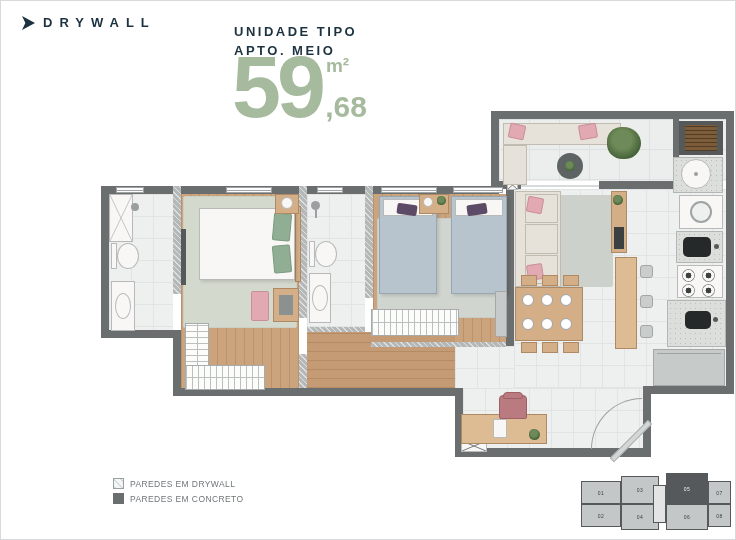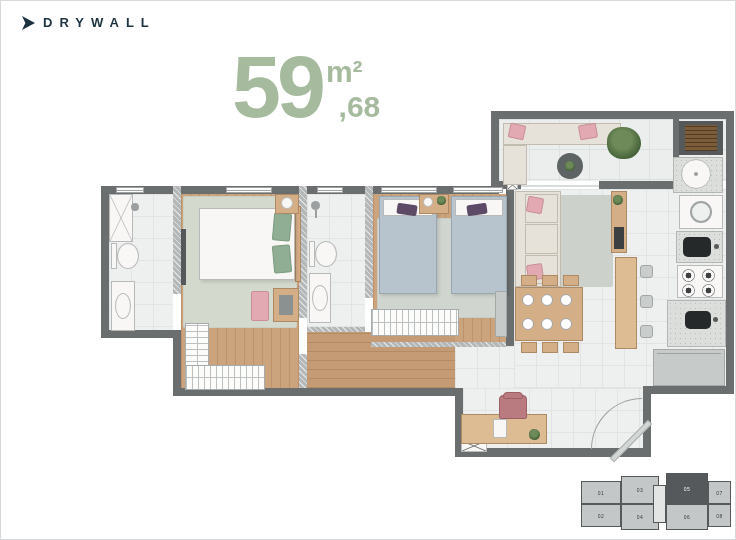--- a/index.html
+++ b/index.html
@@ -8,21 +8,21 @@
   .canvas{position:absolute;inset:0;border:1px solid #d7dadb;background:#fff;}
   .a{position:absolute;}
 
   
   .brand-arrow{width:13px;height:14px;background:#1c3240;
     clip-path:polygon(0 0,100% 50%,0 100%,26% 50%);}
   .page-title{font-size:13px;font-weight:bold;letter-spacing:7px;color:#1c3240;}
   .unit-type{font-size:13px;font-weight:bold;letter-spacing:2.5px;color:#1c3240;line-height:1.45;}
   .area-row{display:flex;align-items:flex-start;color:#a6ba9e;justify-content:center;}
   .area-int{font-size:88px;font-weight:bold;line-height:.78;letter-spacing:-4px;}
-  .area-unit{font-size:30px;font-weight:bold;margin:2px 0 0 4px;}
+  .area-unit{font-size:19px;font-weight:bold;margin:2px 0 0 4px;}
   .area-dec{font-size:30px;font-weight:bold;align-self:flex-end;margin:0 0 -2px -24px;}
 
   
   .caption{font-size:9.5px;color:#707678;letter-spacing:.4px;}
   .legend-row{display:flex;align-items:center;gap:6px;margin-bottom:4px;}
   .legend-label{font-size:8.5px;color:#707678;letter-spacing:.4px;}
   .sw{width:11px;height:11px;border:1px solid #9aa0a1;box-sizing:border-box;}
   .sw-drywall{background:repeating-linear-gradient(45deg,#d9dcdc 0 2px,#f5f6f6 2px 5px);}
   .sw-concrete{background:#6a6e6f;border-color:#6a6e6f;}
 
@@ -72,20 +72,24 @@
 </head>
 <body>
 
 <div class="canvas">
 
   <div class="a" style="left:21px;top:15px;">
     <div class="brand-arrow"></div>
   </div>
   <div class="a page-title" style="left:42px;top:14px;">DRYWALL</div>
 
+  <div class="a" style="left:233px;top:22px;">
+    <div class="unit-type">UNIDADE TIPO</div>
+    <div class="unit-type">APTO. MEIO</div>
+  </div>
   <div class="a area-row" style="left:231px;top:52px;">
     <span class="area-int">59</span>
     <span class="area-unit">m²</span>
     <span class="area-dec">,68</span>
   </div>
 
   <div class="a" style="left:100px;top:110px;width:634px;height:346px;">
 
     <div class="a tile" style="left:8px;top:83px;width:64px;height:136px;"></div>
     <div class="a wood" style="left:80px;top:83px;width:118px;height:194px;"></div>
@@ -248,20 +252,30 @@
 
     <div class="a wd" style="left:360px;top:303px;width:86px;height:30px;background:#ddbb93;"></div>
     <div class="a wf" style="left:392px;top:308px;width:14px;height:19px;"></div>
     <div class="a plant" style="left:428px;top:318px;width:11px;height:11px;"></div>
     <div class="a chair-mauve" style="left:398px;top:284px;width:28px;height:24px;"></div>
     <div class="a chair-mauve" style="left:402px;top:281px;width:20px;height:7px;"></div>
     <div class="a arc" style="left:490px;top:287px;width:50px;height:50px;"></div>
     <div class="a leaf" style="left:495px;top:308px;width:52px;height:4px;transform:rotate(-45deg);transform-origin:right center;"></div>
   </div>
 
+  <div class="a" style="left:112px;top:477px;">
+    <div class="legend-row">
+      <span class="sw sw-drywall"></span>
+      <span class="legend-label">PAREDES EM DRYWALL</span>
+    </div>
+    <div class="legend-row">
+      <span class="sw sw-concrete"></span>
+      <span class="legend-label">PAREDES EM CONCRETO</span>
+    </div>
+  </div>
 
   <div class="a" style="left:572px;top:464px;width:162px;height:72px;">
     <div class="a kp-unit" style="left:8px;top:16px;width:40px;height:23px;">01</div>
     <div class="a kp-unit" style="left:8px;top:39px;width:40px;height:23px;">02</div>
     <div class="a kp-unit" style="left:48px;top:11px;width:38px;height:28px;">03</div>
     <div class="a kp-unit" style="left:48px;top:39px;width:38px;height:26px;">04</div>
     <div class="a kp-core" style="left:80px;top:20px;width:13px;height:38px;"></div>
     <div class="a kp-unit kp-hi" style="left:93px;top:8px;width:42px;height:31px;">05</div>
     <div class="a kp-unit" style="left:93px;top:39px;width:42px;height:26px;">06</div>
     <div class="a kp-unit" style="left:135px;top:16px;width:23px;height:23px;">07</div>

